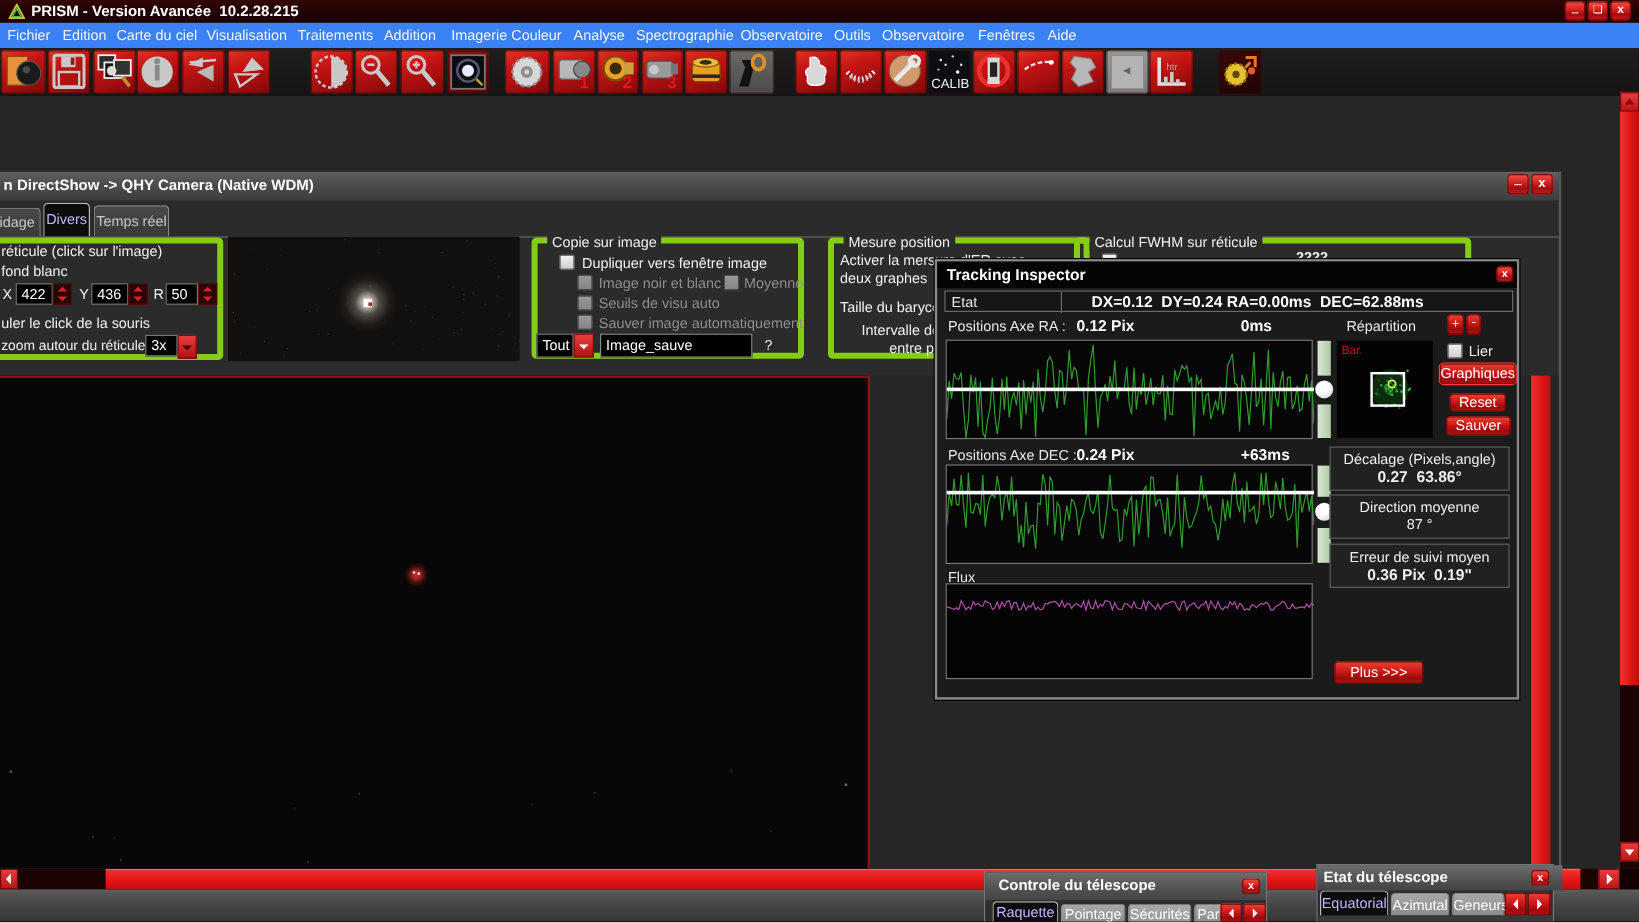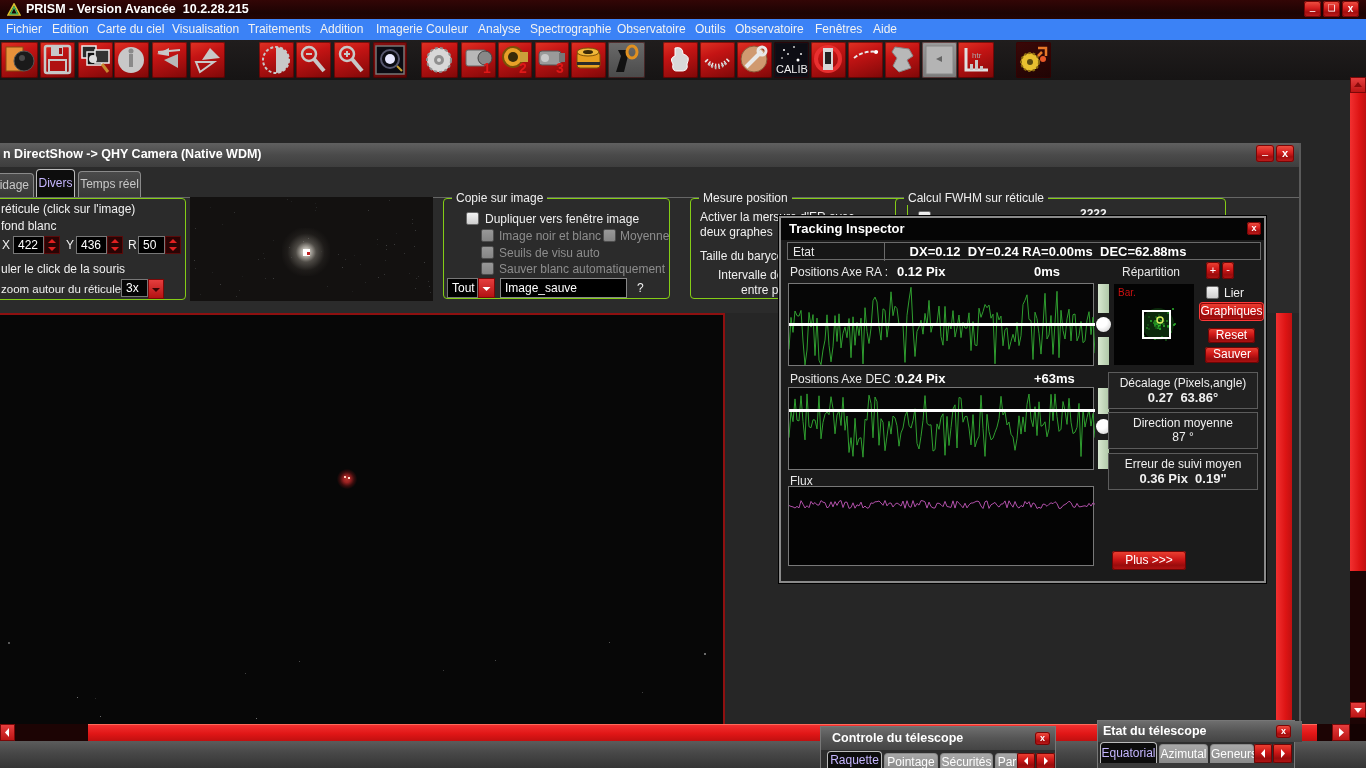--- a/index.html
+++ b/index.html
@@ -1,20 +1,20 @@
 <!DOCTYPE html>
 <html><head><meta charset="utf-8"><style>
 *{margin:0;padding:0;box-sizing:border-box}
 html,body{width:1366px;height:768px;overflow:hidden;background:#000;font-family:"Liberation Sans",sans-serif;position:relative}
 .abs{position:absolute}
 i{position:absolute;display:block}
 .tb-btn{position:absolute;top:2px;height:36px;border-radius:2px;background:linear-gradient(160deg,#e03324 0%,#c41414 35%,#9a0d0d 75%,#7c0808 100%);box-shadow:inset 0 0 0 1px rgba(60,0,0,.55);overflow:hidden}
 .mi{position:absolute;top:0;color:#f2f2f2;font-size:12px;line-height:21px}
 .win-btn{position:absolute;border-radius:3px;background:linear-gradient(180deg,#f05545 0%,#d41f1f 45%,#a30d0d 70%,#c02020 100%);box-shadow:inset 0 0 0 1px #7a0505;color:#fff;text-align:center}
-.grp{position:absolute;border:1px solid #84cc16;border-radius:4px}
+.grp{position:absolute;border:5px solid #84cc16;border-radius:4px}
 .grp>b{position:absolute;top:-7px;left:8px;background:#2b2b2b;padding:0 4px;color:#efefef;font-weight:normal;font-size:12px;line-height:13px;white-space:nowrap}
 .cb{position:absolute;width:13px;height:13px;background:linear-gradient(180deg,#f2f2f2,#cfcfcf);border:1px solid #6a6a6a;border-radius:2px}
 .txt{position:absolute;white-space:nowrap;color:#f0f0f0;font-size:12px}
 .gtxt{position:absolute;white-space:nowrap;color:#8d8d8d;font-size:12px}
 .spin{position:absolute;height:18px;background:#000;border:1px solid #777;color:#fff;font-size:12px;line-height:16px;padding-left:4px}
 .spinbtn{position:absolute;width:16px;height:18px;background:#2a0404;border:1px solid #5a0a0a}
 .tab{position:absolute;border:1px solid #8a8a8a;border-bottom:none;border-radius:4px 4px 0 0;font-size:12px;text-align:center;color:#fff}
 .tab.on{background:#0d0d0d;color:#c4b5fd;border-color:#bbb}
 .tab.off{background:linear-gradient(180deg,#4a4a4a,#383838);color:#c8c8c8}
 .tab.off2{background:linear-gradient(180deg,#a8a8a8,#8a8a8a);color:#fdfdfd}
@@ -325,21 +325,21 @@
     </div>
  <div class="cb" style="left:466px;top:69px"></div>
  <span class="txt" style="left:485px;top:69px">Dupliquer vers fenêtre image</span>
  <div class="cb" style="left:481px;top:86px;opacity:.55"></div>
  <span class="gtxt" style="left:499px;top:86px">Image noir et blanc</span>
  <div class="cb" style="left:603px;top:86px;opacity:.55"></div>
  <span class="gtxt" style="left:620px;top:86px">Moyenne</span>
  <div class="cb" style="left:481px;top:103px;opacity:.55"></div>
  <span class="gtxt" style="left:499px;top:103px">Seuils de visu auto</span>
  <div class="cb" style="left:481px;top:119px;opacity:.55"></div>
- <span class="gtxt" style="left:499px;top:119px">Sauver blanc automatiquement</span>
+ <span class="gtxt" style="left:499px;top:119px">Sauver image automatiquement</span>
  <div class="spin" style="left:447px;top:135px;width:31px;height:20px;line-height:18px">Tout</div>
  <div class="abs" style="left:478px;top:135px;width:17px;height:20px;background:linear-gradient(180deg,#e84040,#b01010);box-shadow:inset 0 0 0 1px #7a0808"><svg width="17" height="20">
         <path d="M4.5 9 L8.5 13 L12.5 9 Z" fill="#fff"></path>
       </svg></div>
  <div class="spin" style="left:500px;top:135px;width:127px;height:20px;line-height:18px;border-color:#888">Image_sauve</div>
  <span class="txt" style="left:637px;top:138px">?</span>
 
  <div class="grp" style="left:690px;top:55px;width:218px;height:101px">
       <b>Mesure position</b>
     </div>

